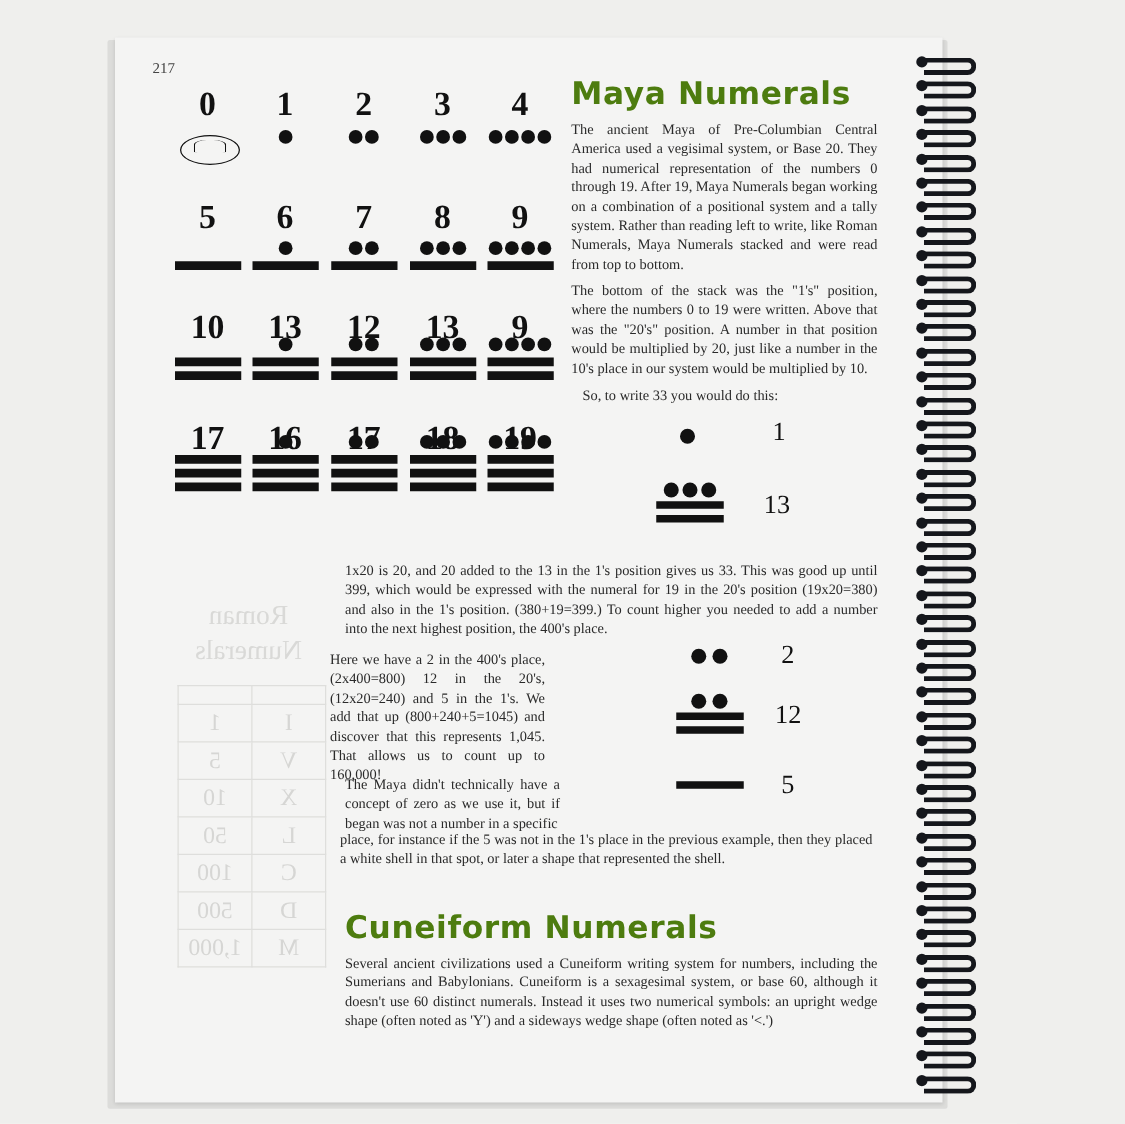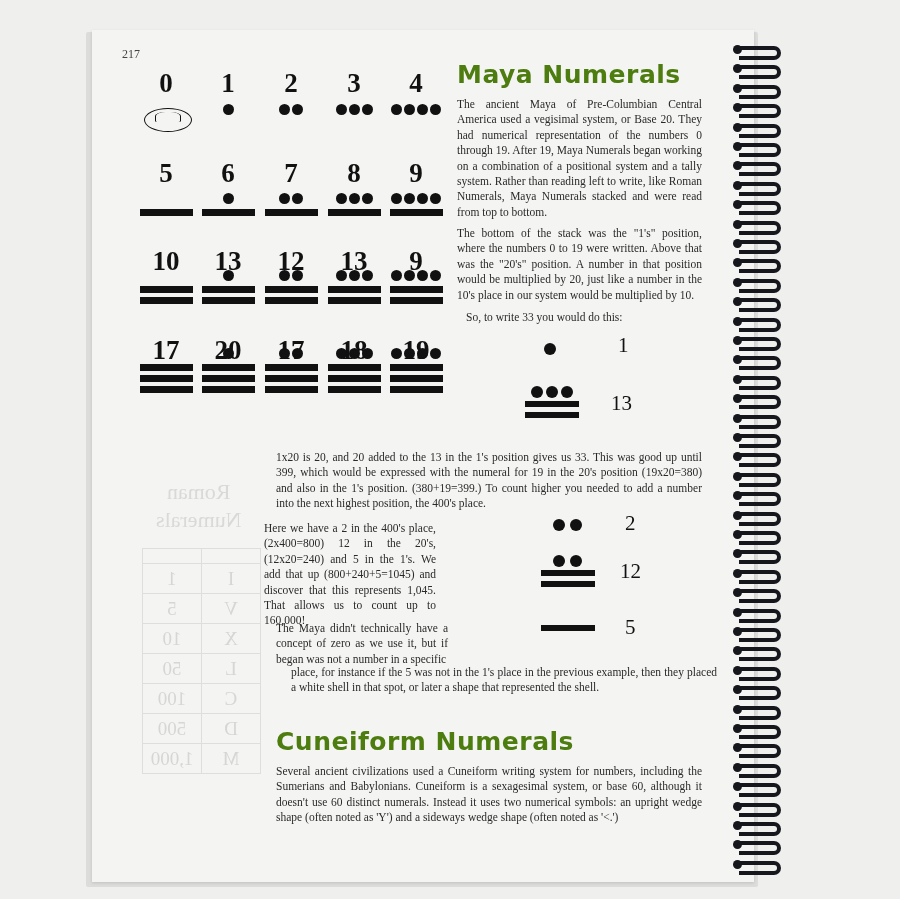--- a/index.html
+++ b/index.html
@@ -57,21 +57,21 @@
   .para {
     position: absolute; font-family: "Liberation Serif", serif; font-size: 11.5px;
     line-height: 15.4px; color: #2a2a2a; text-align: justify;
   }
   .p1 { left: 457px; top: 97px; width: 245px; }
   .p2 { left: 457px; top: 226px; width: 245px; }
   .p3 { left: 466px; top: 310px; width: 245px; }
   .p4 { left: 276px; top: 450px; width: 426px; }
   .p5 { left: 264px; top: 521px; width: 172px; }
   .p6 { left: 276px; top: 621px; width: 172px; }
-  .p7 { left: 291px; top: 665px; width: 426px; }
+  .p7 { left: 272px; top: 665px; width: 426px; }
   .p8 { left: 276px; top: 764px; width: 426px; }
 
   
   .ex-label { position: absolute; font-family: "Liberation Serif", serif; font-size: 21px; color: #111; }
   .ex-dot { position: absolute; width: 12px; height: 12px; border-radius: 50%; background: #111; }
   .ex-bar { position: absolute; height: 6px; background: #111; }
 
   
   .spiral { position: absolute; left: 735px; top: 40px; width: 60px; height: 840px; }
   .coil {
@@ -249,21 +249,21 @@
         <span class="dot"></span>
       </div>
     </div>
     <div class="cell" style="left: 0px; top: 267px;">
       <span class="num">17</span>
       <div class="bar" style="top: 29px;"></div>
       <div class="bar" style="top: 40px;"></div>
       <div class="bar" style="top: 51px;"></div>
     </div>
     <div class="cell" style="left: 62px; top: 267px;">
-      <span class="num">20</span>
+      <span class="num">16</span>
       <div class="bar" style="top: 29px;"></div>
       <div class="bar" style="top: 40px;"></div>
       <div class="bar" style="top: 51px;"></div>
       <div class="dots" style="top: 13px;">
         <span class="dot"></span>
       </div>
     </div>
     <div class="cell" style="left: 125px; top: 267px;">
       <span class="num">17</span>
       <div class="bar" style="top: 29px;"></div>

